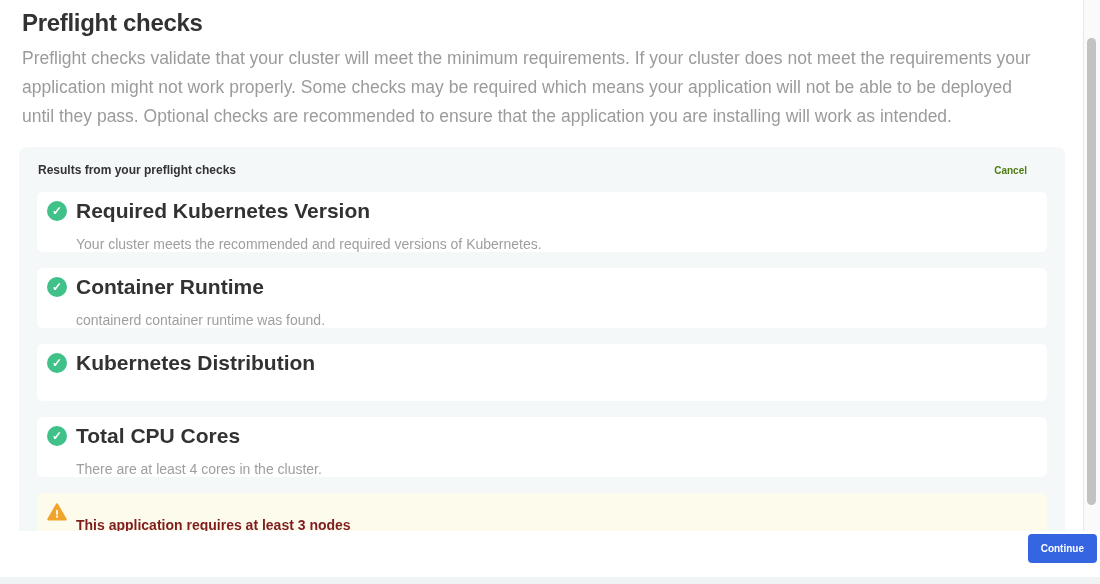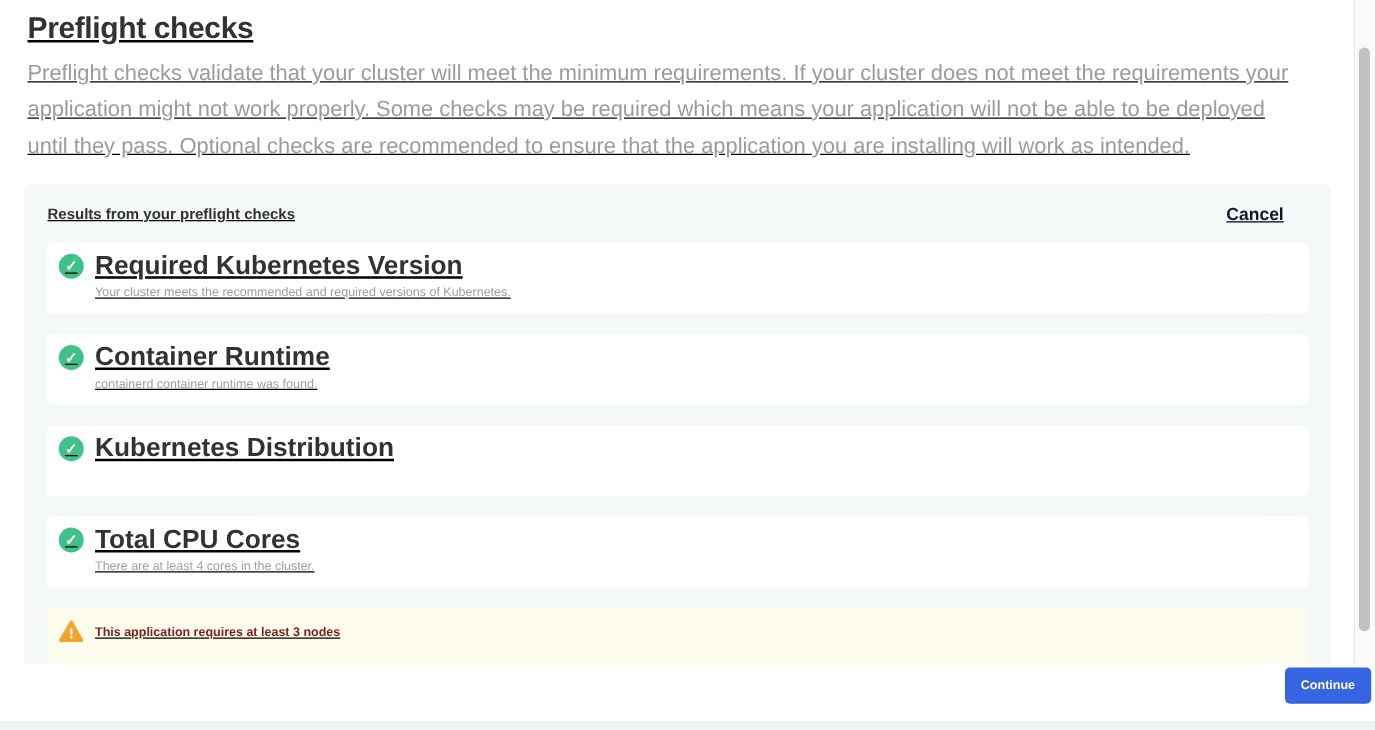--- a/index.html
+++ b/index.html
@@ -6,21 +6,21 @@
   body{
     width:1100px;height:584px;
     background:#ffffff;
     font-family:"Liberation Sans",sans-serif;
     overflow:hidden;
     position:relative;
   }
   
   .scroll-area{
     position:absolute;top:0;left:0;width:1100px;height:531px;
-    display:flex;overflow:hidden;background:#ffffff;text-decoration:underline;
+    display:flex;overflow:hidden;background:#ffffff;
   }
   .content{width:1083px;flex:none;}
   .scrollbar-track{
     width:17px;height:531px;flex:none;box-sizing:border-box;
     background:#fafafa;border-left:1px solid #e8e8e8;position:relative;
   }
   .scrollbar-thumb{
     position:absolute;left:3px;top:38px;width:9px;height:467px;
     border-radius:5px;background:#c2c2c2;
   }
@@ -38,42 +38,42 @@
     margin:16px 18px 0 19px;
     background:#f5f8f9;border-radius:8px;
     padding:16px 18px 18px 18px;
   }
   .card-header{
     display:flex;justify-content:space-between;align-items:center;
     margin:0 0 15px 1px;
   }
   .card-title{font-size:12px;font-weight:700;color:#323232;}
   .cancel-link{
-    font-size:14px;font-weight:700;color:#0f172a;
+    font-size:10px;font-weight:700;color:#4d7c0f;
     margin-right:20px;cursor:pointer;text-decoration:none;margin-left:20px;
   }
   
   .check-item{
     background:#ffffff;border-radius:6px;
     min-height:57px;box-sizing:border-box;
     margin-bottom:16px;
     display:flex;align-items:flex-start;
     padding:9px 12px 0 10px;
   }
   .check-item.warn{background:#fdfbec;}
   .status-icon{width:20px;height:20px;flex:none;margin-right:9px;position:relative;}
   .pass-icon{
     width:20px;height:20px;border-radius:50%;background:#41c18a;
     display:flex;align-items:center;justify-content:center;
     color:#ffffff;font-size:12px;font-weight:700;line-height:1;
   }
   .warn-icon svg{display:block;}
   .check-text{display:flex;flex-direction:column;}
   .check-title{font-size:21px;font-weight:700;color:#323232;line-height:20px;}
-  .check-msg{font-size:10px;color:#9e9e9e;margin-top:4px;line-height:15px;}
+  .check-msg{font-size:14px;color:#9e9e9e;margin-top:16px;line-height:15px;}
   .check-item.warn .check-msg{color:#7f1d1d;font-weight:700;}
   
   .footer{
     position:absolute;top:531px;left:0;width:1100px;height:46px;background:#ffffff;
   }
   .continue-btn{
     position:absolute;top:3px;right:3px;
     height:29px;padding:0 13px;
     background:#3565e0;color:#ffffff;
     font-family:"Liberation Sans",sans-serif;

